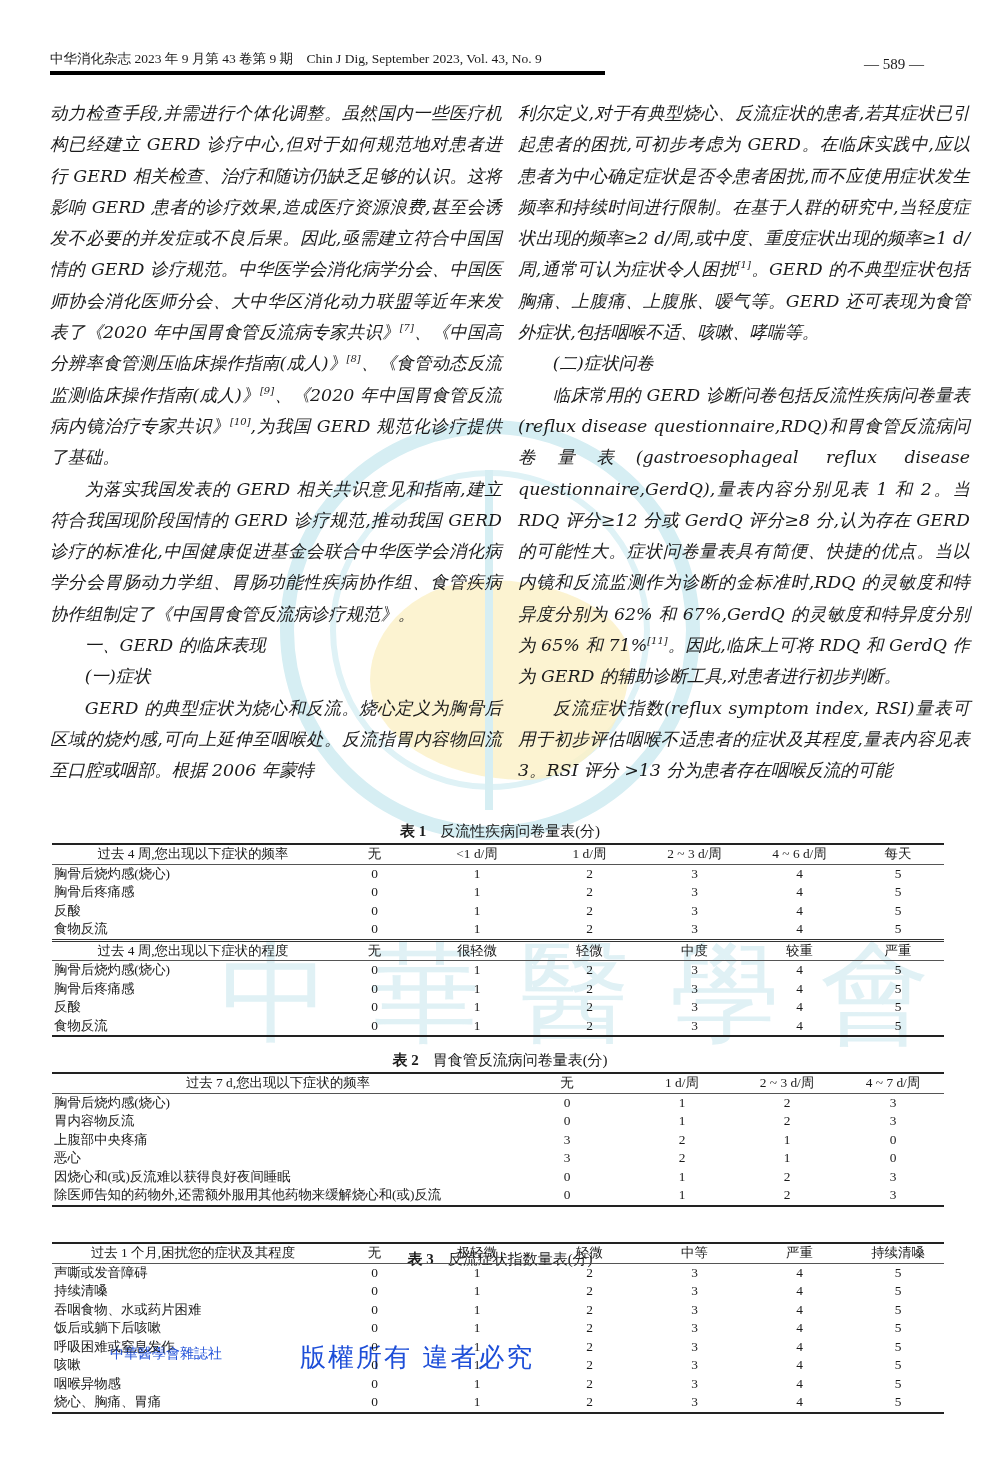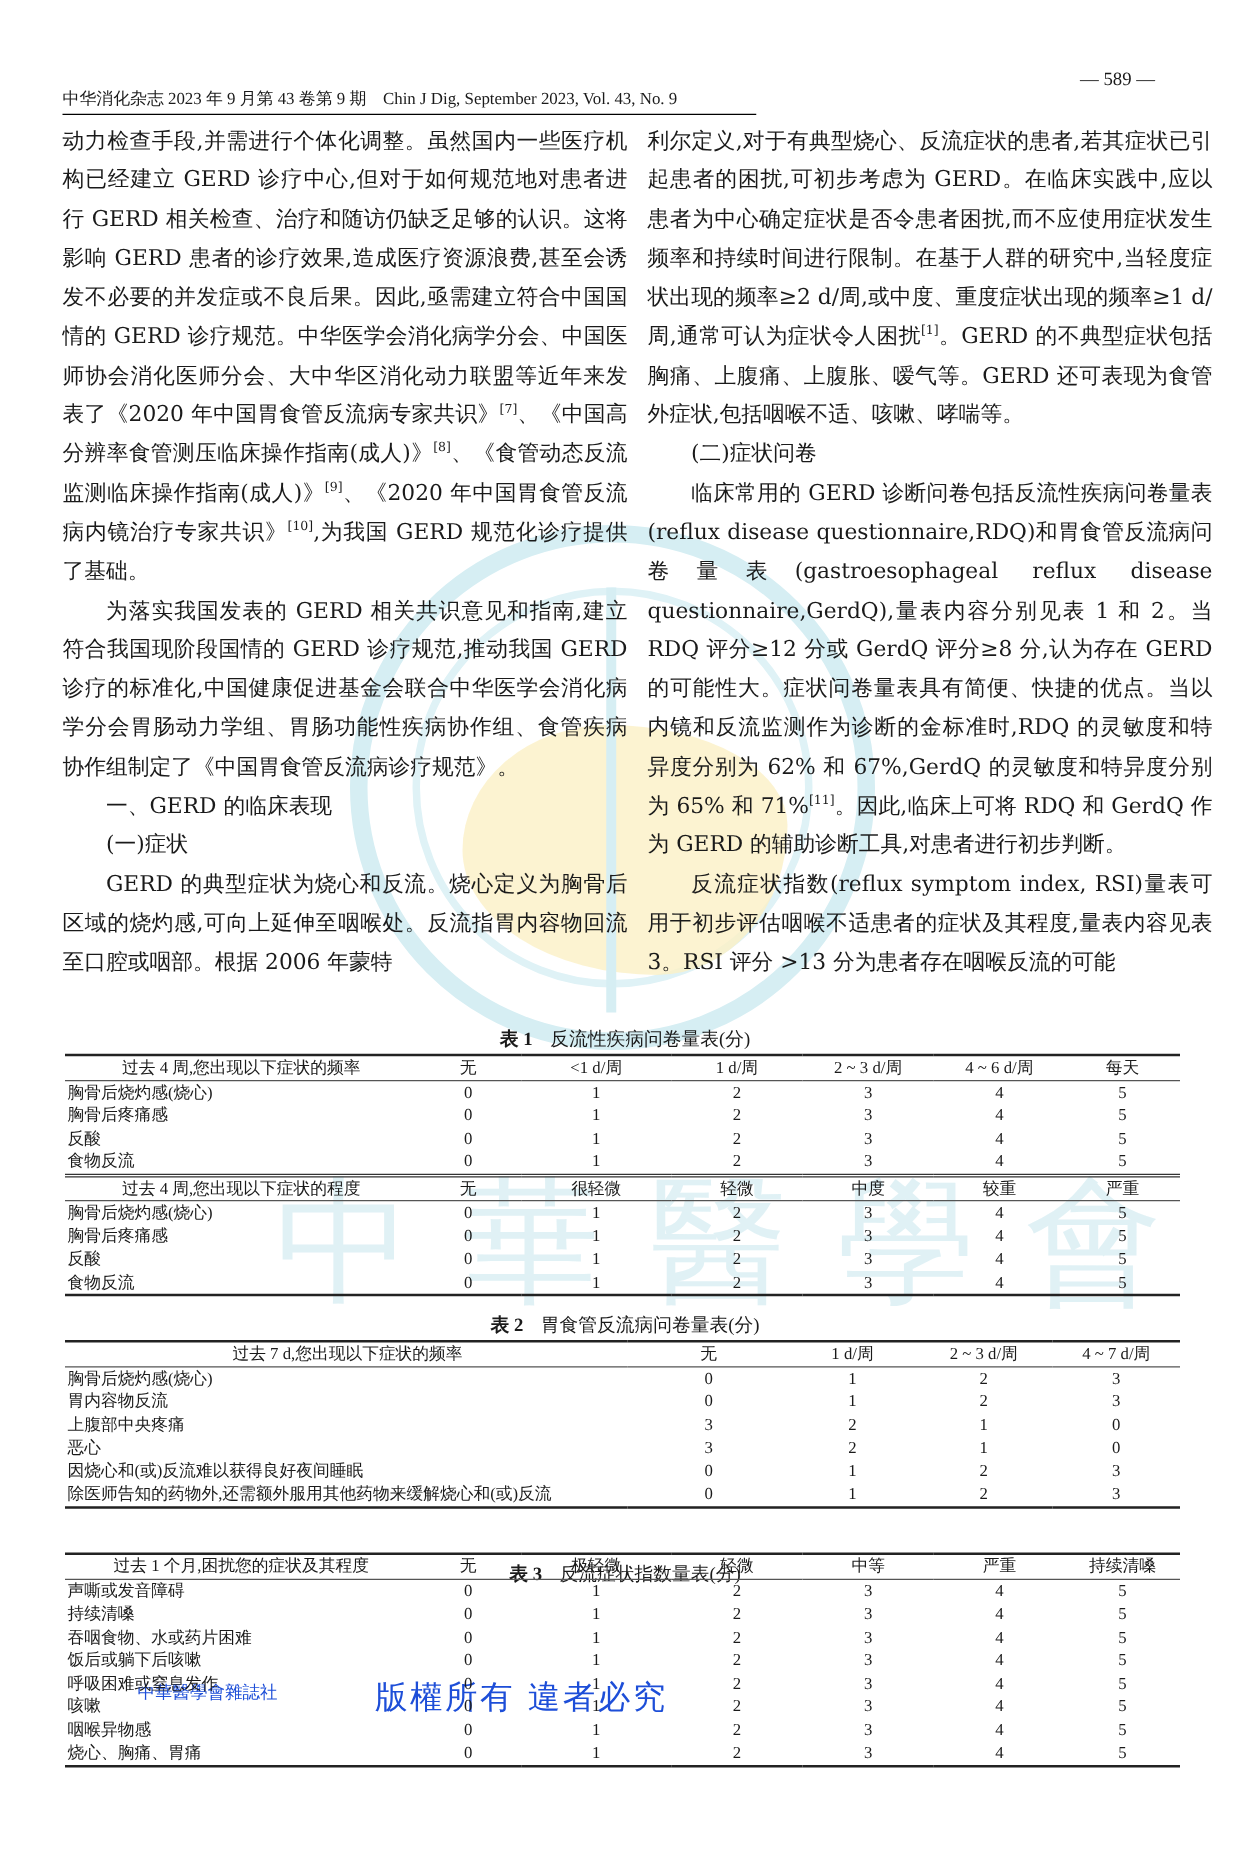--- a/index.html
+++ b/index.html
@@ -32,36 +32,36 @@
   .wm-stamp {
     left: 110px; top: 1345px; font-size: 14px; color: #1d4ed8;
   }
   .wm-stamp2 {
     left: 300px; top: 1340px; font-size: 26px; color: #1d4ed8; letter-spacing: 2px;
   }
   .content { position: relative; z-index: 1; }
 
   .header {
     position: absolute; left: 50px; top: 50px; width: 555px;
-    font-size: 13.5px; border-bottom: 1px solid #000000; padding-bottom: 3px;
-    white-space: nowrap; font-family: "Liberation Serif", serif; margin-top: 20px;
+    font-size: 13.5px; border-bottom: 4px solid #000000; padding-bottom: 3px;
+    white-space: nowrap; font-family: "Liberation Serif", serif;
   }
   .header .en { margin-left: 10px; }
   .page-no {
     position: absolute; left: 864px; top: 56px; font-size: 15px;
     font-family: "Liberation Serif", serif;
   }
 
   .col {
     position: absolute; top: 98px; width: 452px;
     font-size: 17.4px; line-height: 31.3px; text-align: justify;
   }
   .col.left { left: 50px; }
   .col.right { left: 518px; }
-  .col p { margin: 0; }
+  .col p { margin: 0; font-style: italic; }
   .indent { text-indent: 2em; }
   .col sup { font-size: 10px; vertical-align: 7px; line-height: 0; }
 
   .table-title {
     position: absolute; left: 0; width: 1000px; text-align: center;
     font-size: 15px; font-family: "Liberation Serif", serif;
   }
   .table-title b { margin-right: 14px; text-align: right; }
 
   table.dt {

